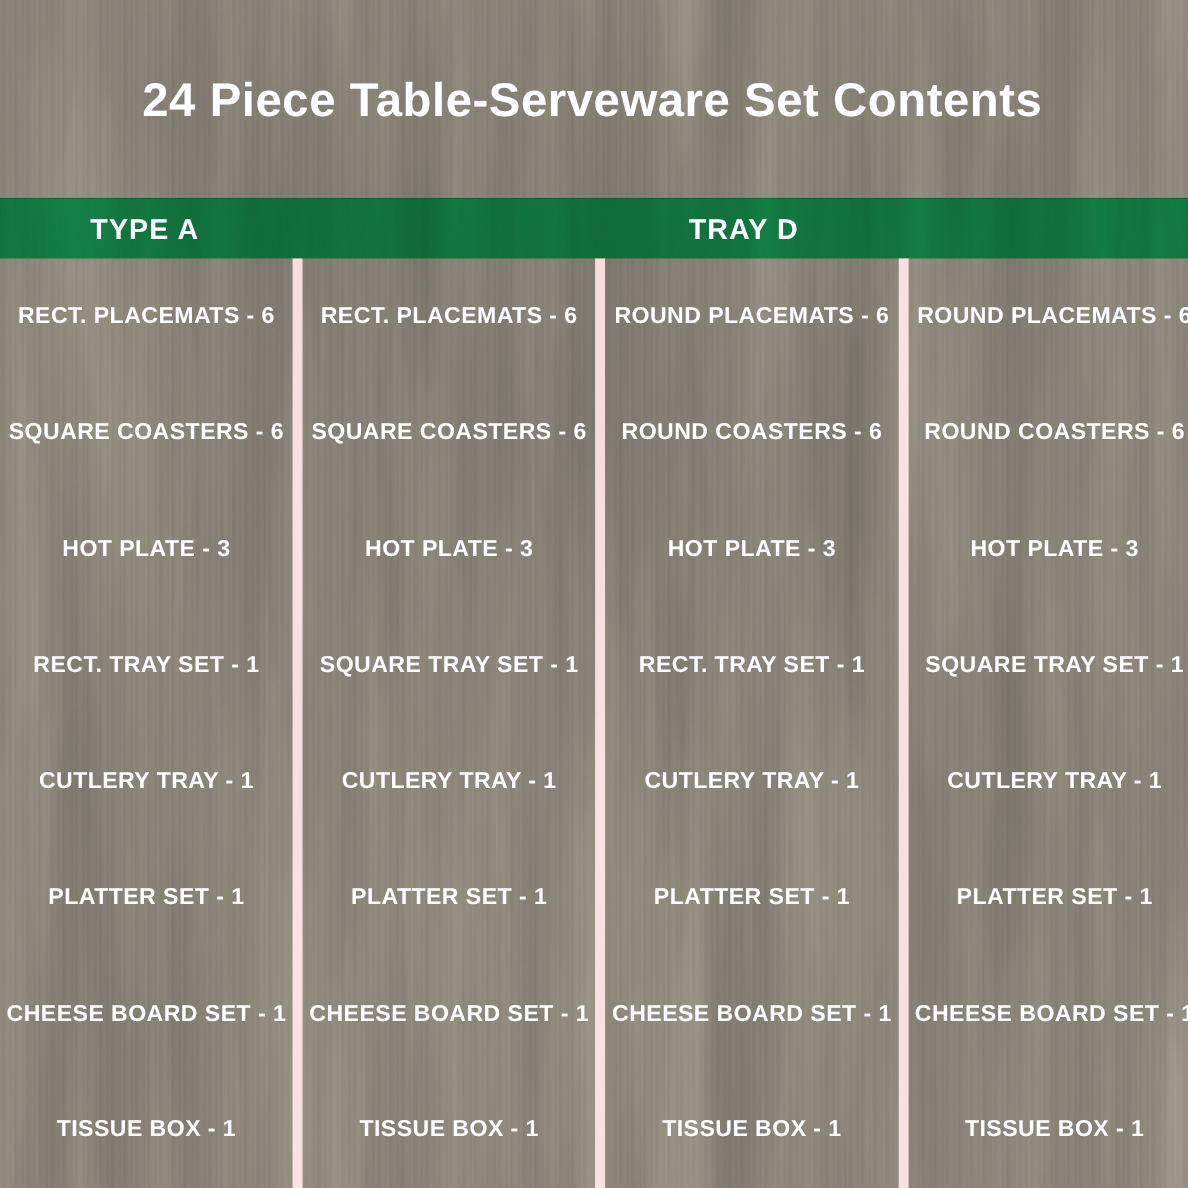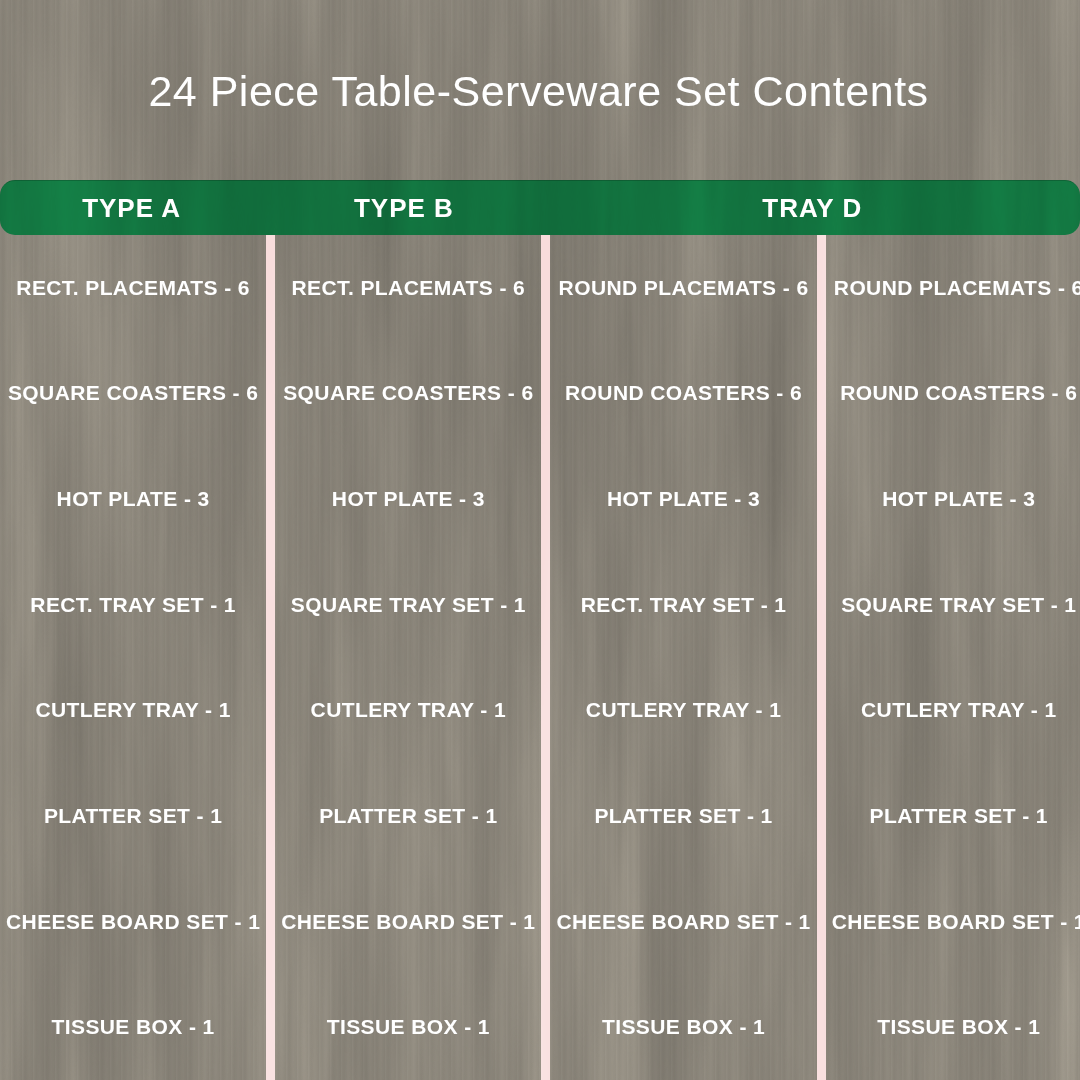--- a/index.html
+++ b/index.html
@@ -31,21 +31,21 @@
     top: 0;
     left: 0;
     right: 3px;
     height: 182px;
     margin: 0;
     display: flex;
     align-items: center;
     justify-content: center;
     color: #ffffff;
     font-size: 43px;
-    font-weight: 400;
+    font-weight: 700;
     letter-spacing: 0.5px;
     z-index: 2;
   }
   .header-bar {
     position: absolute;
     top: 180px;
     left: 0;
     width: 100%;
     height: 55px;
     display: grid;
@@ -106,24 +106,23 @@
     z-index: 5;
   }
 </style>
 </head>
 <body>
 
 <div class="canvas">
 
   <h1 class="title">24 Piece Table-Serveware Set Contents</h1>
 
-  <div class="header-bar" id="headerBar" style="background: rgb(16, 104, 57); border-radius: 15px;">
+  <div class="header-bar" id="headerBar" style="background: rgb(16, 104, 57);">
       <div class="type-cell">TYPE A</div>
       <div class="header-spacer"></div>
-      <div class="type-cell">TYPE B</div>
       <div class="header-spacer"></div>
       <div class="header-spacer"></div>
       <div class="type-cell">TRAY D</div>
     </div>
 
   <div class="columns" id="columnsGrid">
       <div class="col">
         <div class="cell">RECT. PLACEMATS - 6</div>
         <div class="cell">SQUARE COASTERS - 6</div>
         <div class="cell">HOT PLATE - 3</div>

